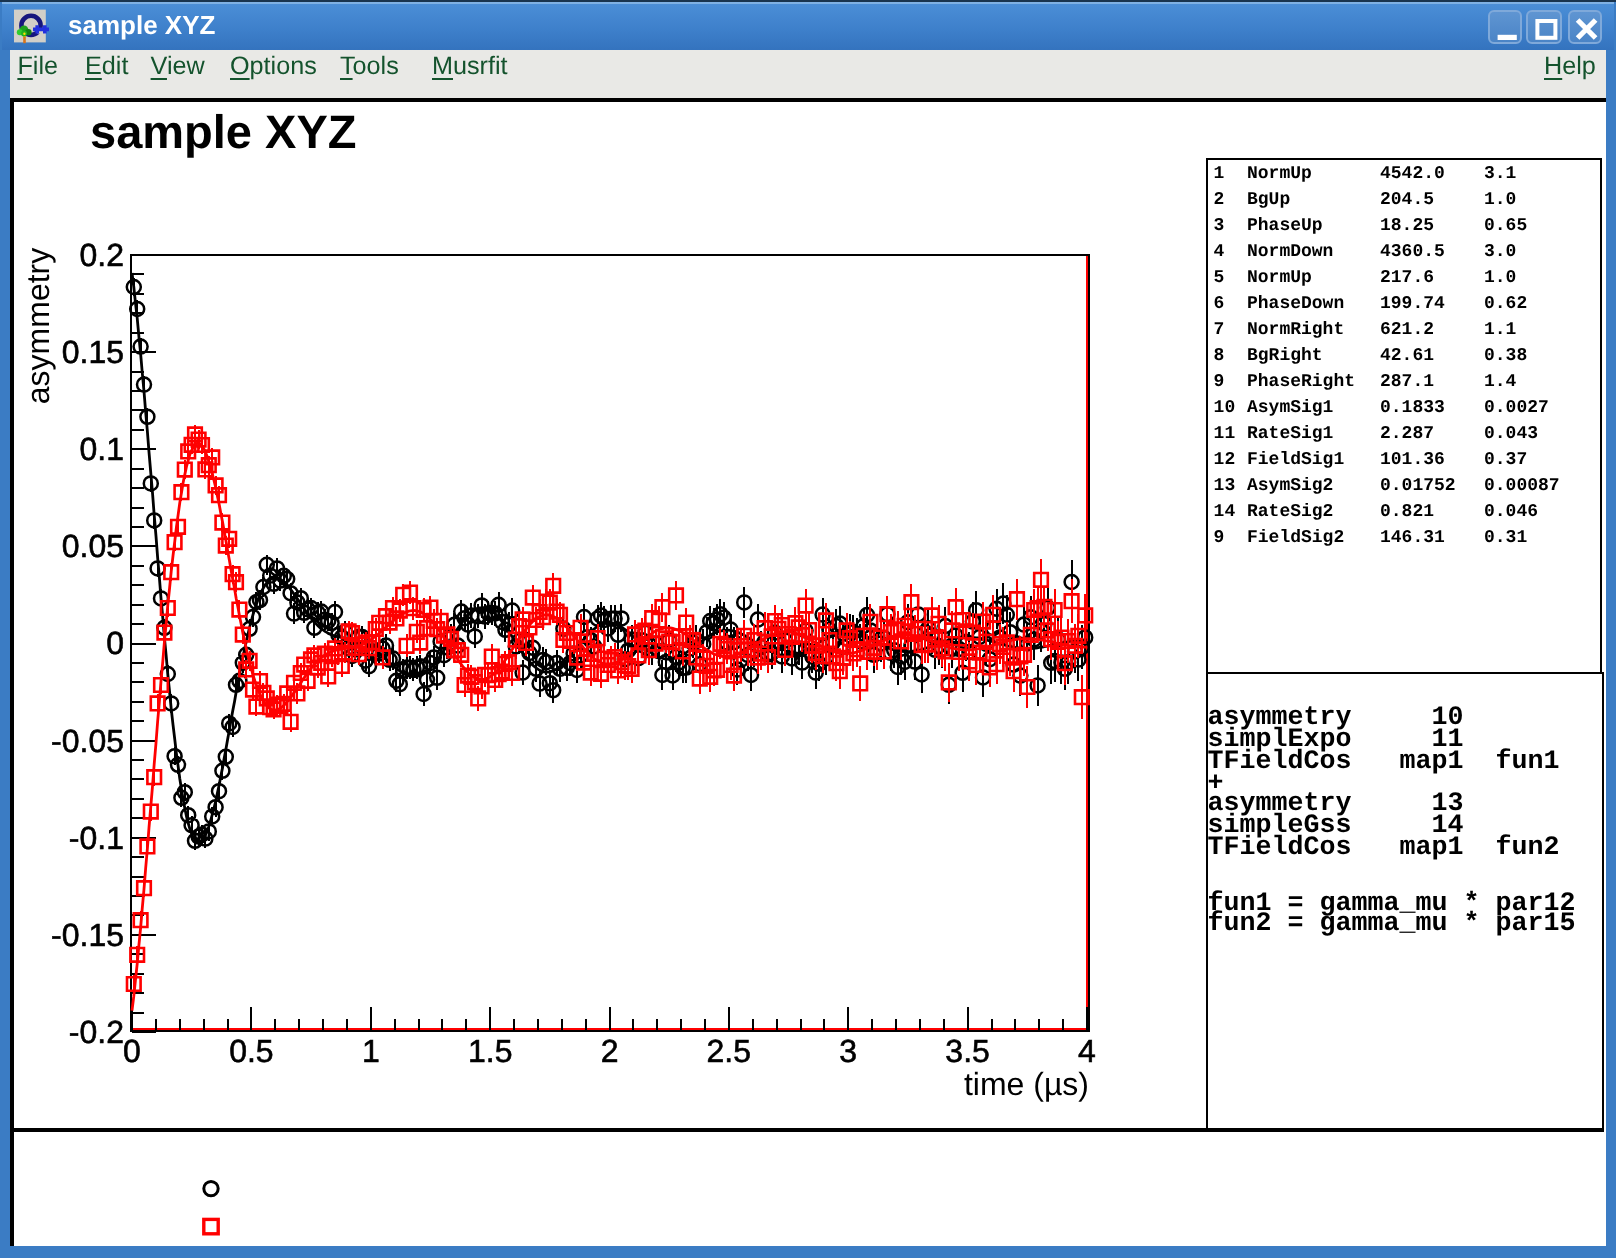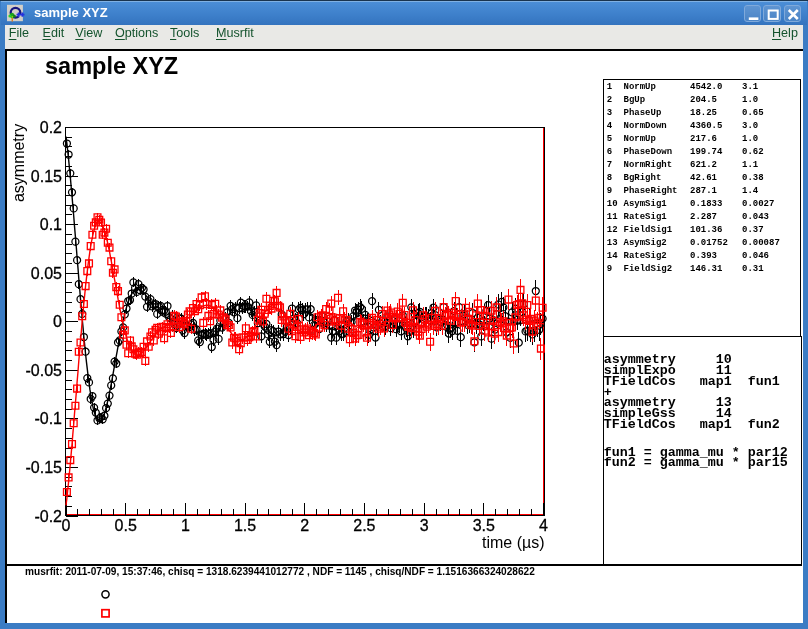--- a/index.html
+++ b/index.html
@@ -156,34 +156,33 @@
 <div class="prow" style="left:606.8px;top:224.85px">12</div>
 <div class="prow" style="left:623.5px;top:224.85px">FieldSig1</div>
 <div class="prow" style="left:690px;top:224.85px">101.36</div>
 <div class="prow" style="left:742px;top:224.85px">0.37</div>
 <div class="prow" style="left:606.8px;top:237.80px">13</div>
 <div class="prow" style="left:623.5px;top:237.80px">AsymSig2</div>
 <div class="prow" style="left:690px;top:237.80px">0.01752</div>
 <div class="prow" style="left:742px;top:237.80px">0.00087</div>
 <div class="prow" style="left:606.8px;top:250.75px">14</div>
 <div class="prow" style="left:623.5px;top:250.75px">RateSig2</div>
-<div class="prow" style="left:690px;top:250.75px">0.393</div>
+<div class="prow" style="left:690px;top:250.75px">0.821</div>
 <div class="prow" style="left:742px;top:250.75px">0.046</div>
 <div class="prow" style="left:606.8px;top:263.70px">9</div>
 <div class="prow" style="left:623.5px;top:263.70px">FieldSig2</div>
 <div class="prow" style="left:690px;top:263.70px">146.31</div>
 <div class="prow" style="left:742px;top:263.70px">0.31</div>
  <div class="trow" style="left:603.8px;top:355.10px">asymmetry&nbsp;&nbsp;&nbsp;&nbsp;&nbsp;10</div>
 <div class="trow" style="left:603.8px;top:365.90px">simplExpo&nbsp;&nbsp;&nbsp;&nbsp;&nbsp;11</div>
 <div class="trow" style="left:603.8px;top:376.70px">TFieldCos&nbsp;&nbsp;&nbsp;map1&nbsp;&nbsp;fun1</div>
 <div class="trow" style="left:603.8px;top:387.50px">+</div>
 <div class="trow" style="left:603.8px;top:398.30px">asymmetry&nbsp;&nbsp;&nbsp;&nbsp;&nbsp;13</div>
 <div class="trow" style="left:603.8px;top:409.10px">simpleGss&nbsp;&nbsp;&nbsp;&nbsp;&nbsp;14</div>
 <div class="trow" style="left:603.8px;top:419.90px">TFieldCos&nbsp;&nbsp;&nbsp;map1&nbsp;&nbsp;fun2</div>
 <div class="trow" style="left:603.8px;top:447.50px">fun1&nbsp;=&nbsp;gamma_mu&nbsp;*&nbsp;par12</div>
 <div class="trow" style="left:603.8px;top:458.30px">fun2&nbsp;=&nbsp;gamma_mu&nbsp;*&nbsp;par15</div>
  <div id="sepline"></div>
- <div id="chifo">musrfit: 2011-07-09, 15:37:46, chisq = 1318.6239441012772 , NDF = 1145 , chisq/NDF = 1.1516366324028622</div>
  <svg id="legm" width="20" height="40" style="left:95px;top:585px" viewBox="0 0 20 40">
   <circle cx="10.5" cy="9.3" r="3.6" fill="none" stroke="#000" stroke-width="1.5"></circle>
   <rect x="6.9" y="24.7" width="7.2" height="7.2" fill="none" stroke="#f00" stroke-width="1.7"></rect>
  </svg>
 </div>
 
 </body></html>

